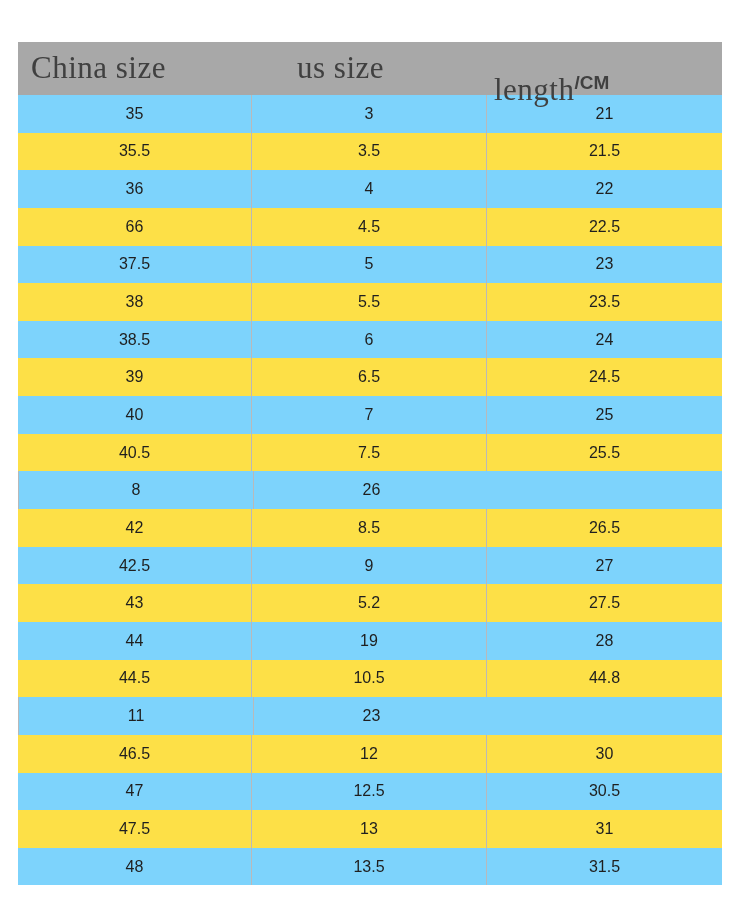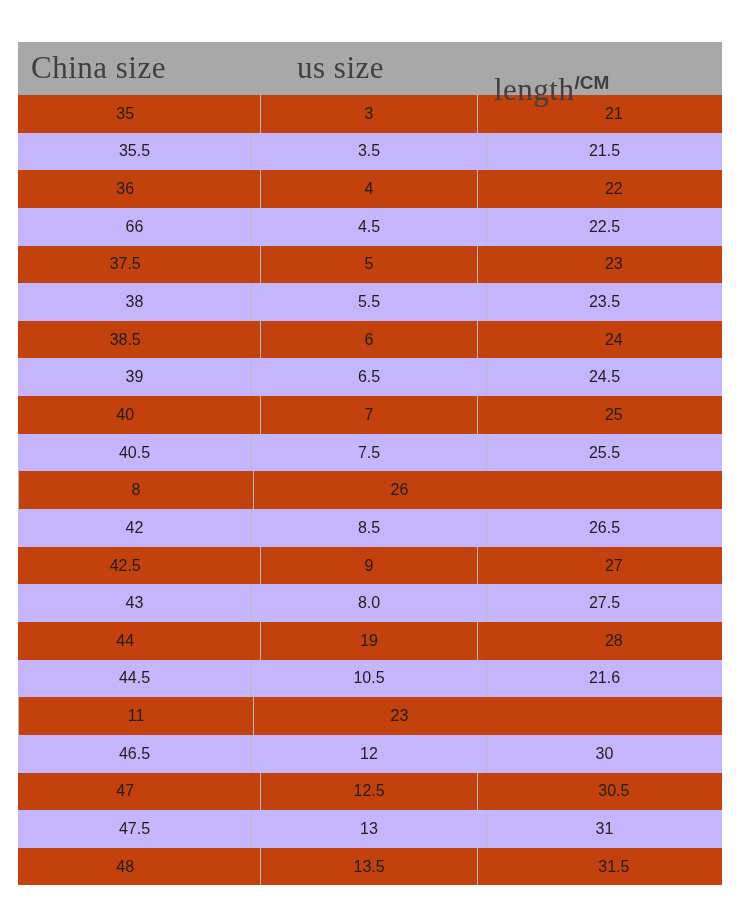--- a/index.html
+++ b/index.html
@@ -66,22 +66,22 @@
 
   
   .size-chart-body {
     width: 704px;
   }
   .size-row {
     display: flex;
     height: 37.65px;
     align-items: center;
   }
-  .size-row.odd  { background: #c2410c; gap: 28px; }
-  .size-row.even { background: #c4b5fd; }
+  .size-row.odd  { background: #7dd3fc; }
+  .size-row.even { background: #fde047; }
 
   .size-row .cell {
     font-size: 16px;
     color: #1f1f1f;
     text-align: center;
     line-height: 1;
     box-sizing: border-box;
     height: 100%;
     display: flex;
     align-items: center;
@@ -169,32 +169,32 @@
         <div class="cell c2">8.5</div>
         <div class="cell c3">26.5</div>
       </div>
       <div class="size-row odd">
         <div class="cell c1">42.5</div>
         <div class="cell c2">9</div>
         <div class="cell c3">27</div>
       </div>
       <div class="size-row even">
         <div class="cell c1">43</div>
-        <div class="cell c2">8.0</div>
+        <div class="cell c2">5.2</div>
         <div class="cell c3">27.5</div>
       </div>
       <div class="size-row odd">
         <div class="cell c1">44</div>
         <div class="cell c2">19</div>
         <div class="cell c3">28</div>
       </div>
       <div class="size-row even">
         <div class="cell c1">44.5</div>
         <div class="cell c2">10.5</div>
-        <div class="cell c3">21.6</div>
+        <div class="cell c3">44.8</div>
       </div>
       <div class="size-row odd">
         <div class="cell c2">11</div>
         <div class="cell c3">23</div>
       </div>
       <div class="size-row even">
         <div class="cell c1">46.5</div>
         <div class="cell c2">12</div>
         <div class="cell c3">30</div>
       </div>

